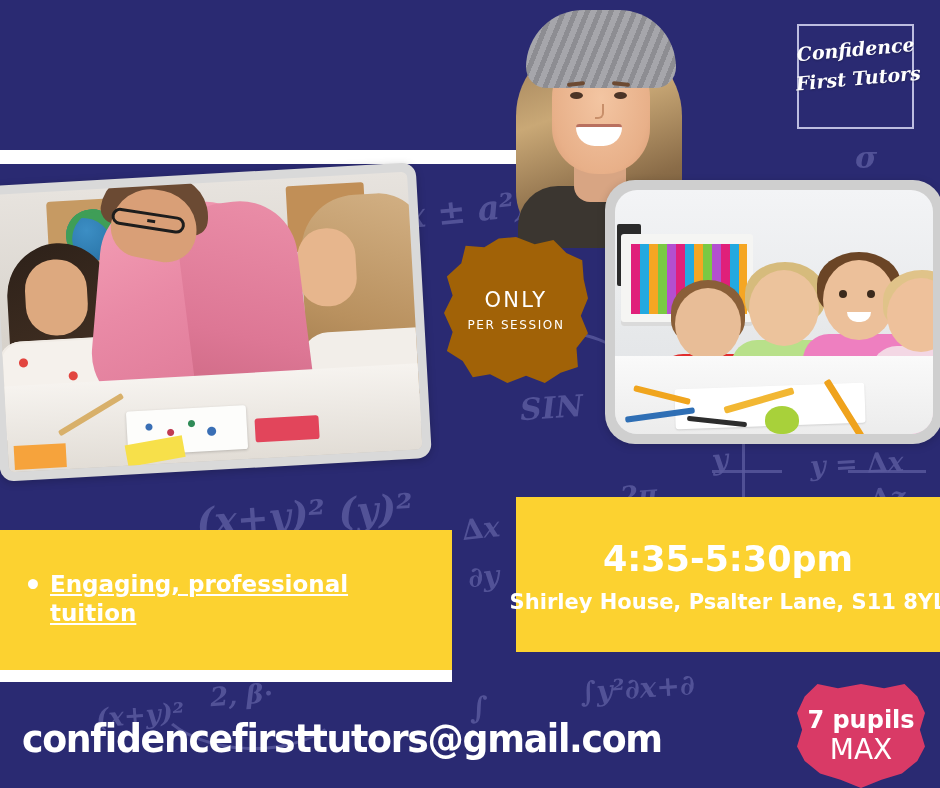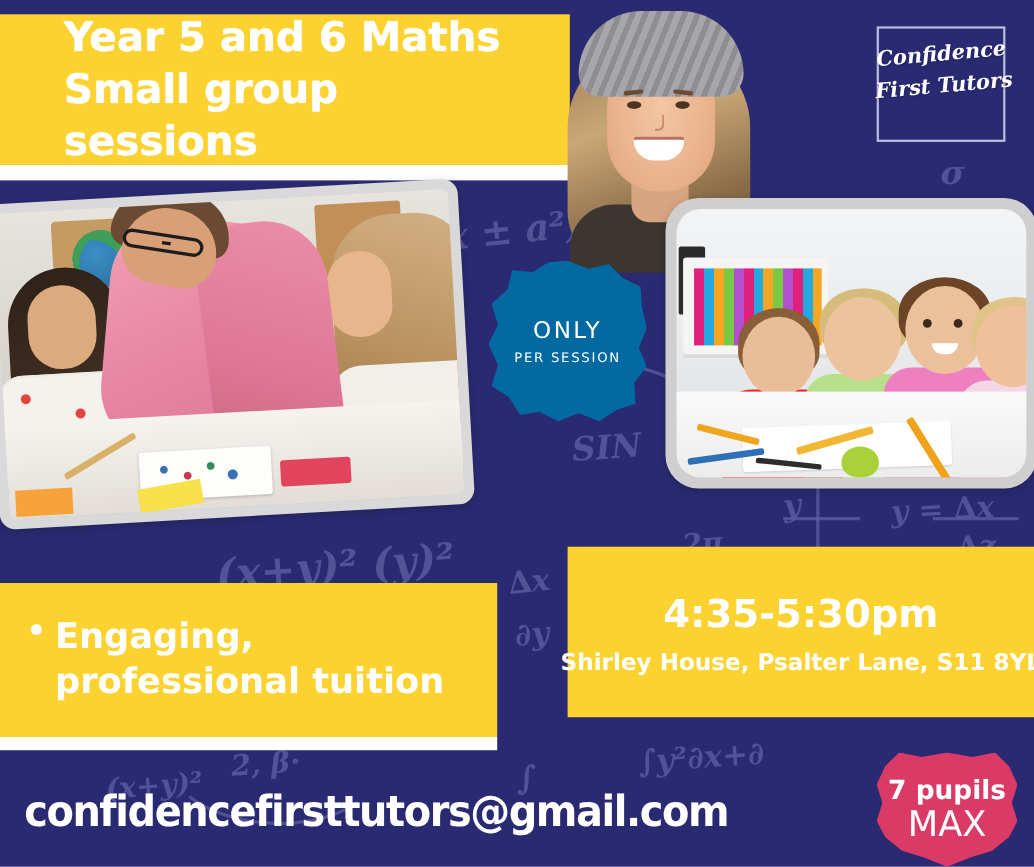--- a/index.html
+++ b/index.html
@@ -391,21 +391,21 @@
   .pr-apple {
     position: absolute; left: 150px; bottom: 0px;
     width: 34px; height: 28px; background: #a8d13a; border-radius: 50% 50% 45% 45%;
   }
 
   
   #price-badge {
     position: absolute;
     left: 444px; top: 237px;
     width: 144px; height: 146px;
-    background: #0369a1;
+    background: #a16207;
     display: flex; flex-direction: column;
     align-items: center; justify-content: center;
     clip-path: polygon(
       50% 0%, 63% 5%, 76% 2%, 85% 11%, 96% 16%, 97% 29%,
       100% 42%, 95% 54%, 100% 66%, 92% 76%, 93% 89%, 81% 93%,
       70% 100%, 57% 95%, 44% 100%, 32% 94%, 20% 96%, 13% 85%,
       2% 78%, 6% 65%, 0% 52%, 6% 40%, 2% 27%, 12% 18%,
       15% 6%, 28% 7%, 38% 1%
     );
   }
@@ -434,23 +434,24 @@
     width: 452px; height: 140px;
     background: #FCD230;
     padding: 12px 16px 12px 14px;
     display: flex; align-items: center;
   }
   #bullets-list { list-style: none; width: 100%; }
   #bullets-list li {
     position: relative;
     color: #ffffff;
     font-family: "DejaVu Sans", sans-serif;
-    font-weight: 700; font-size: 32px; line-height: 1.28;
+    font-weight: 700; font-size: 23px; line-height: 1.28;
     padding-left: 36px;
     margin-bottom: 2px;
+    text-decoration: underline;
   }
   #bullets-list li::before {
     content: "\2022";
     position: absolute; left: 10px; top: -2px;
     font-size: 28px; color: #ffffff;
   }
 
   
   #schedule-box {
     position: absolute; left: 516px; top: 497px;
@@ -498,21 +499,21 @@
       34% 92%, 18% 86%, 6% 74%, 0% 60%, 4% 44%,
       0% 28%, 6% 12%, 16% 0%, 32% 4%
     );
   }
   #pupils-badge .l1 {
     color: #fff; font-family: "DejaVu Sans", sans-serif;
     font-weight: 700; font-size: 24px; line-height: 1.12;
   }
   #pupils-badge .l2 {
     color: #fff; font-family: "DejaVu Sans", sans-serif;
-    font-weight: 400; font-size: 32px; line-height: 1.12;
+    font-weight: 400; font-size: 28px; line-height: 1.12;
   }
 </style>
 </head>
 <body>
 
 <div id="poster">
 
   <div id="mathlayer">
     <div class="curve" style="left:470px;top:330px;width:180px;height:120px;transform:rotate(6deg);"></div>
     <div class="curve" style="left:600px;top:470px;width:230px;height:150px;transform:rotate(185deg);"></div>
@@ -531,24 +532,20 @@
       <div class="doodle" style="left: 810px; top: 448px; font-size: 27px; transform: rotate(-3deg);">y = ∆x</div>
       <div class="doodle" style="left: 870px; top: 482px; font-size: 27px; transform: rotate(-3deg);">∆z</div>
       <div class="doodle" style="left: 284px; top: 612px; font-size: 28px; transform: rotate(-6deg);">y</div>
       <div class="doodle" style="left: 210px; top: 680px; font-size: 26px; transform: rotate(-4deg);">2,  β⋅</div>
       <div class="doodle" style="left: 580px; top: 672px; font-size: 28px; transform: rotate(-4deg);">∫y²∂x+∂</div>
       <div class="doodle" style="left: 470px; top: 690px; font-size: 30px; transform: rotate(0deg);">∫</div>
       <div class="doodle" style="left: 96px; top: 700px; font-size: 26px; transform: rotate(-4deg);">(x+y)²</div>
     </div>
 
   <div id="heading-shadow"></div>
-  <div id="heading-box">
-    <div class="hline">Year 5 and 6 Maths</div>
-    <div class="hline">Small group sessions</div>
-  </div>
 
   <div id="woman">
     <div class="w-hair"></div>
     <div class="w-scarf"></div>
     <div class="w-neck"></div>
     <div class="w-face"></div>
     <div class="w-band"></div>
     <div class="w-brow l"></div>
     <div class="w-brow r"></div>
     <div class="w-eye l"></div>

